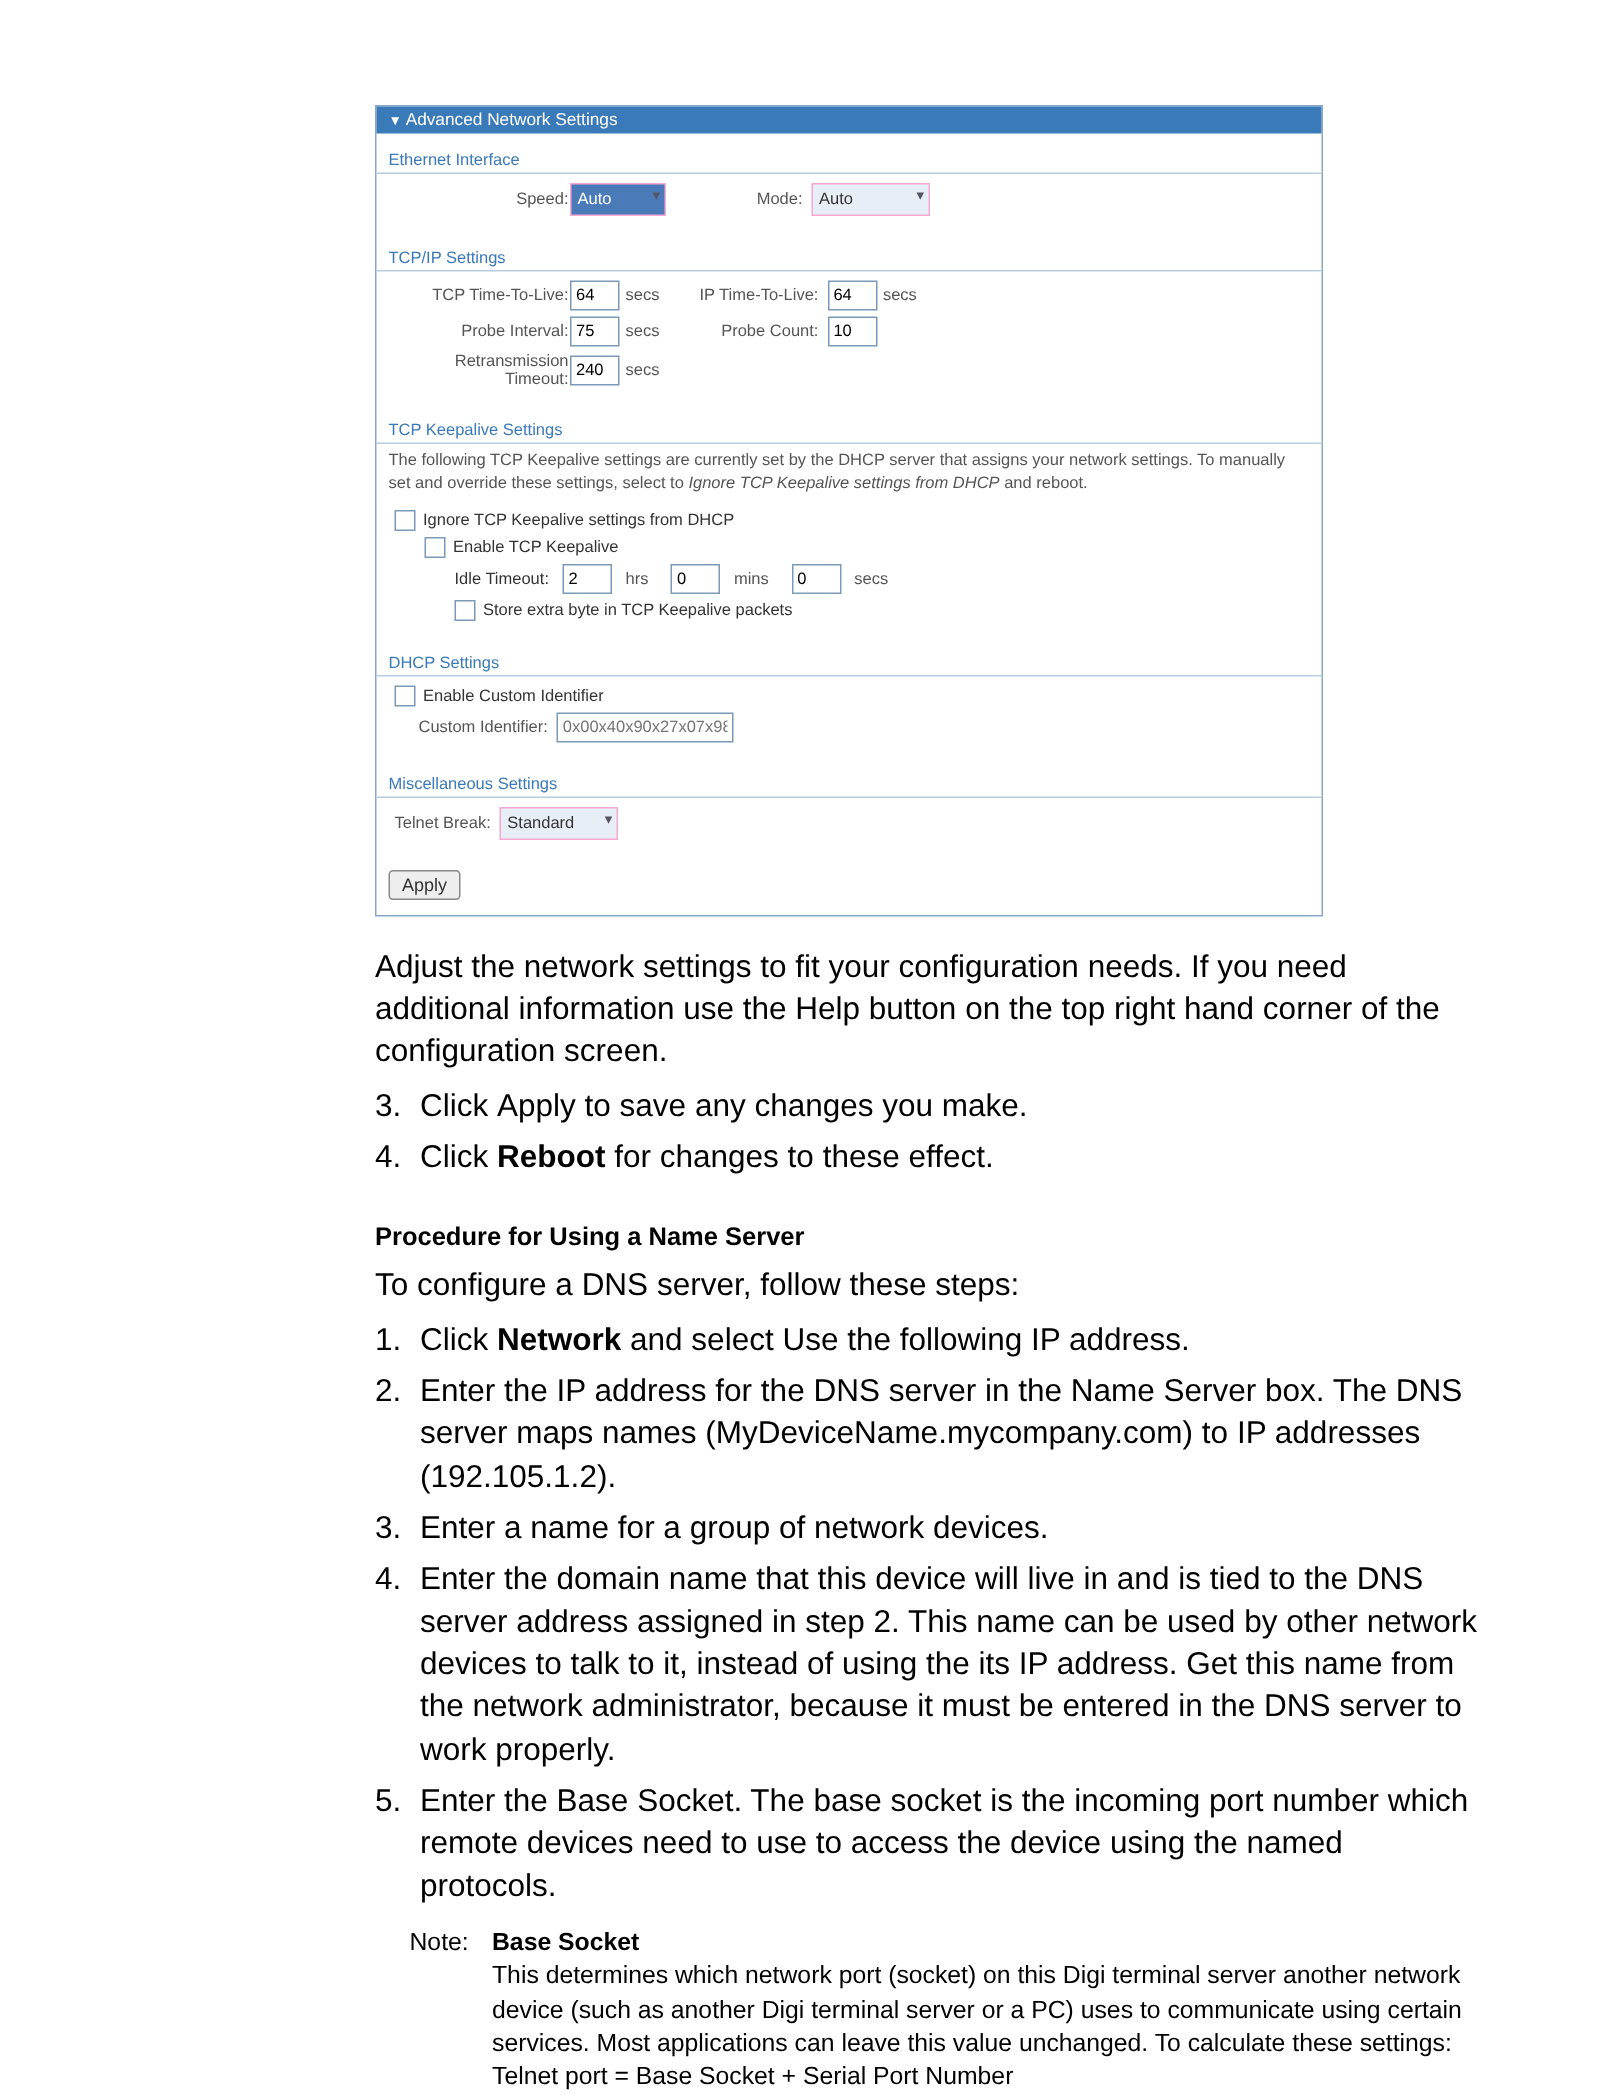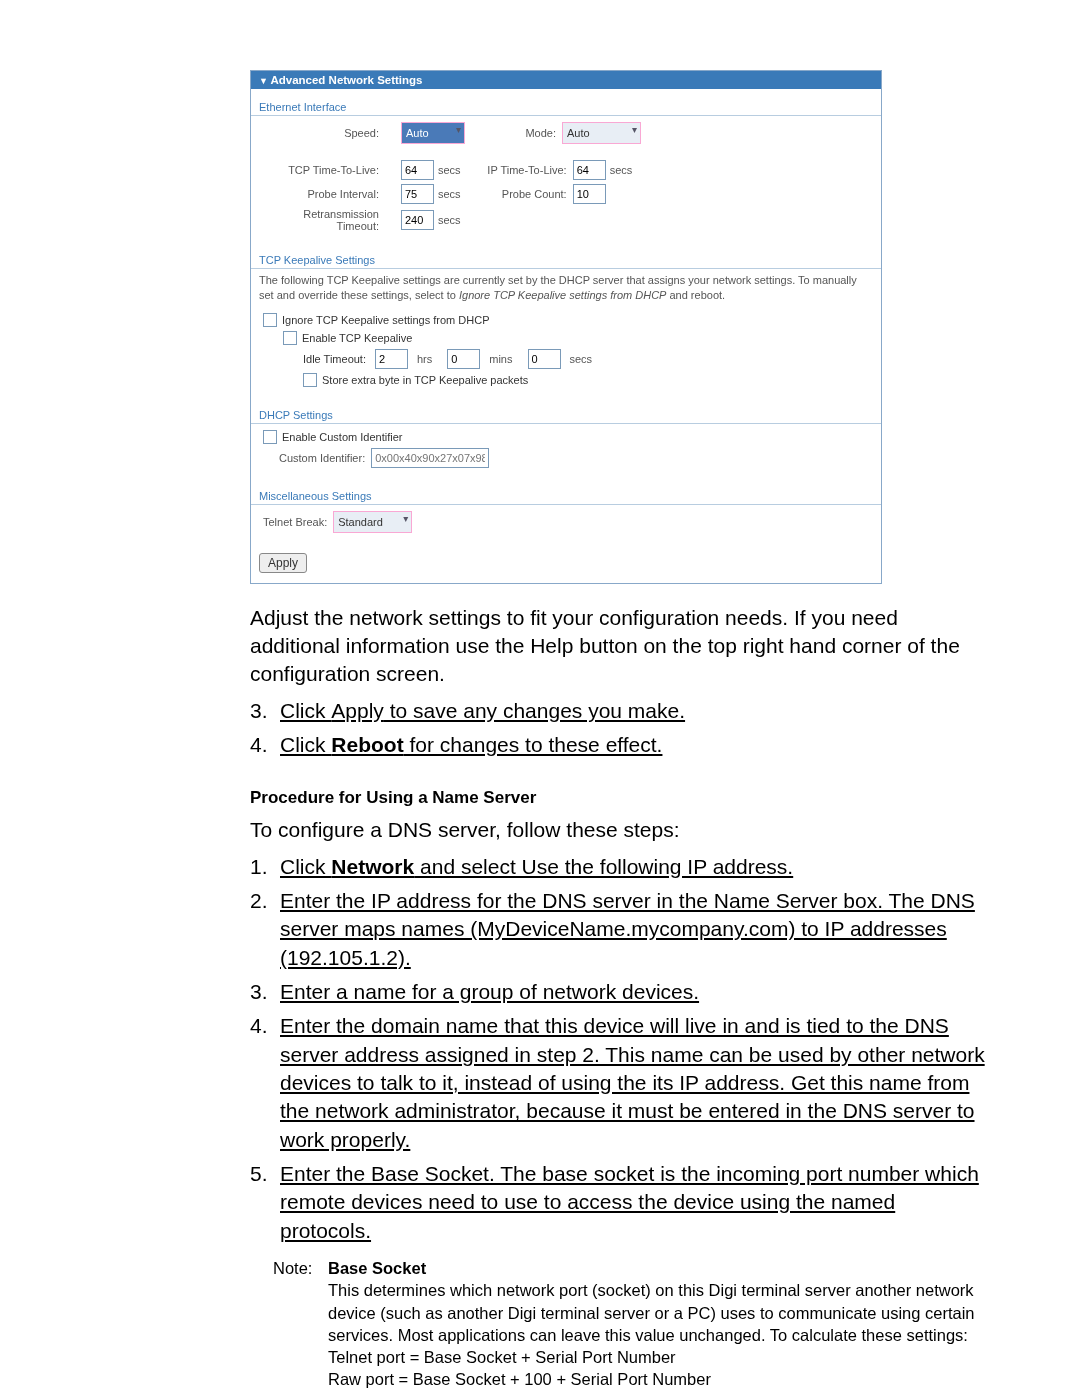--- a/index.html
+++ b/index.html
@@ -17,21 +17,21 @@
     border: 1px solid #88a8c9;
     margin: 0 0 20px 170px;
     width: 630px;
     background: #fff;
     font-size: 11px;
     color: #333;
   }
   .panel-title-bar {
     background: #3a7ab8;
     color: #fff;
-    font-weight: bold;
+    font-weight: normal;
     padding: 3px 8px;
     font-size: 11.5px;
   }
   .panel-title-bar::before {
     content: "▼ ";
     font-size: 9px;
     vertical-align: middle;
   }
   .section {
     padding: 4px 8px 8px 8px;
@@ -44,21 +44,21 @@
   }
   .field-row {
     display: flex;
     align-items: center;
     padding: 2px 0;
     flex-wrap: wrap;
   }
   .field-label {
     text-align: right;
     width: 120px;
-    padding-right: 22px;
+    padding-right: 1px;
     color: #555;
     font-size: 11px;
   }
   .field-label-short {
     text-align: right;
     padding: 0 6px;
     color: #555;
     font-size: 11px;
   }
   .text-input {
@@ -139,21 +139,21 @@
   }
   .body-text p { margin: 0 0 8px 0; }
   .ol-item {
     display: flex;
     margin: 6px 0;
   }
   .ol-num {
     width: 30px;
     flex-shrink: 0;
   }
-  .ol-body { flex: 1; text-decoration: underline; }
+  .ol-body { flex: 1; }
   .subhead {
     font-weight: bold;
     font-size: 17px;
     margin: 28px 0 6px 0;
   }
   .note-block {
     display: flex;
     font-size: 16.5px;
     margin: 12px 0 0 23px;
     line-height: 1.35;
@@ -173,20 +173,21 @@
     <div class="section-header">Ethernet Interface</div>
     <div class="section">
       <div class="field-row">
         <span class="field-label">Speed:</span>
         <span class="select-ctl highlighted">Auto</span>
         <span class="field-label-short" style="width:85px;">Mode:</span>
         <span class="select-ctl" style="min-width:55px;">Auto</span>
       </div>
     </div>
 
+    <div class="section-header">TCP/IP Settings</div>
     <div class="section">
       <div class="field-row">
         <span class="field-label">TCP Time-To-Live:</span>
         <input class="text-input w30" value="64" style="">
         <span class="unit">secs</span>
         <span class="field-label-short" style="width:90px;">IP Time-To-Live:</span>
         <input class="text-input w30" value="64" style="">
         <span class="unit">secs</span>
       </div>
       <div class="field-row">

